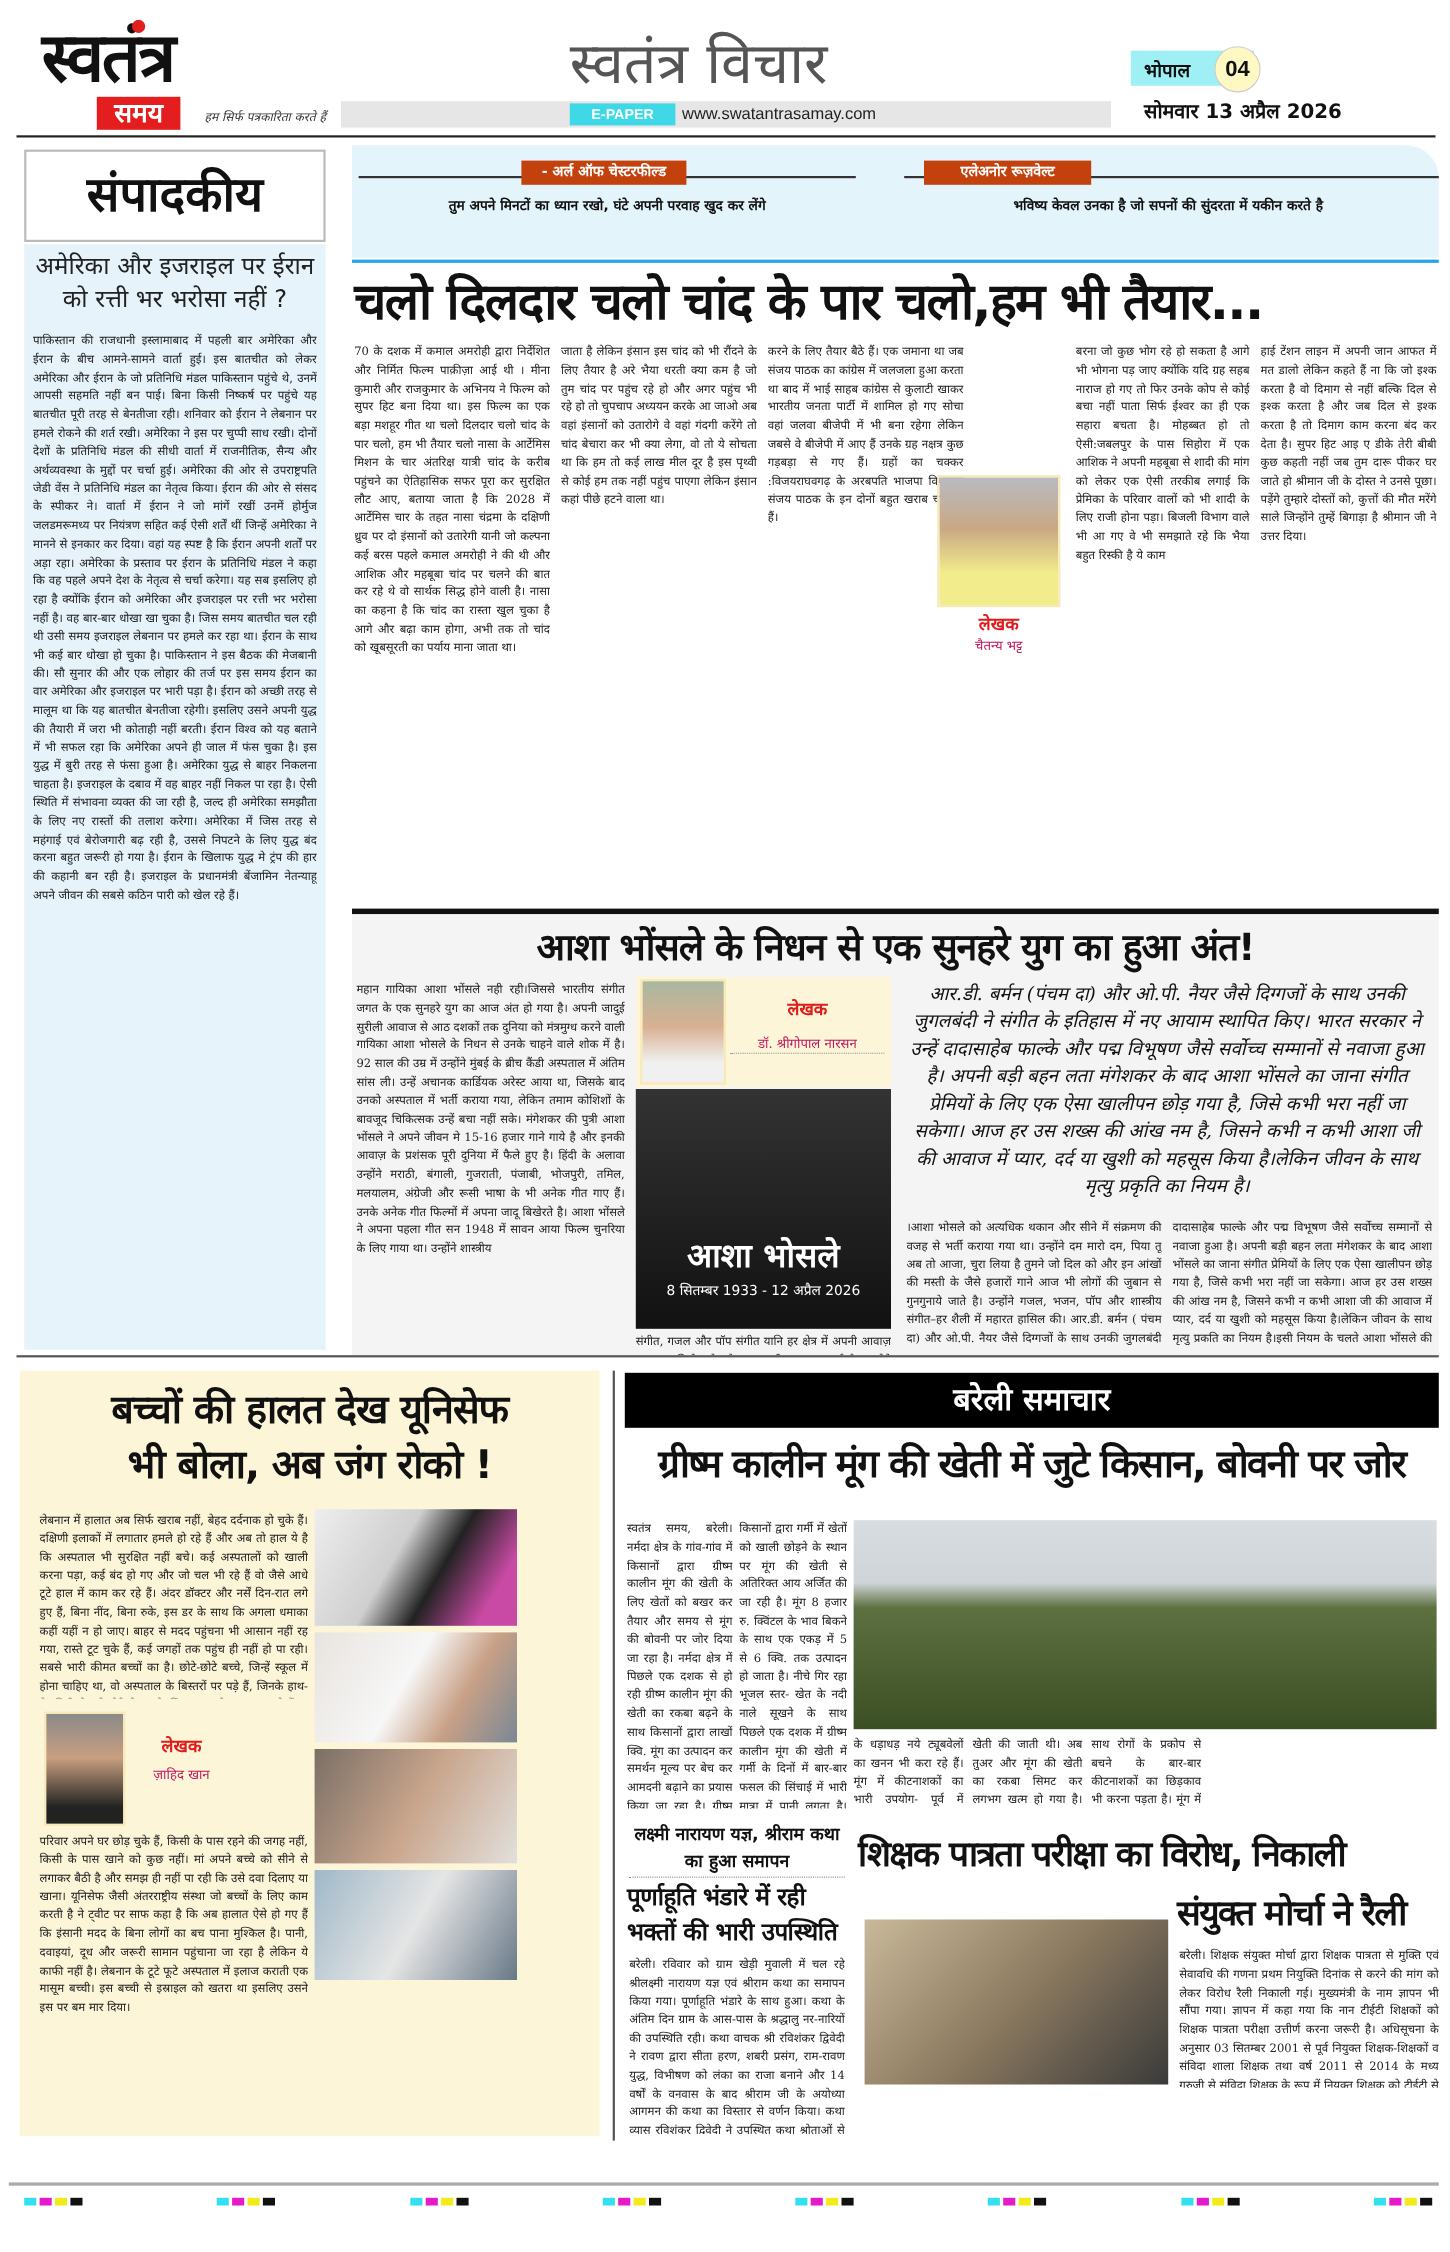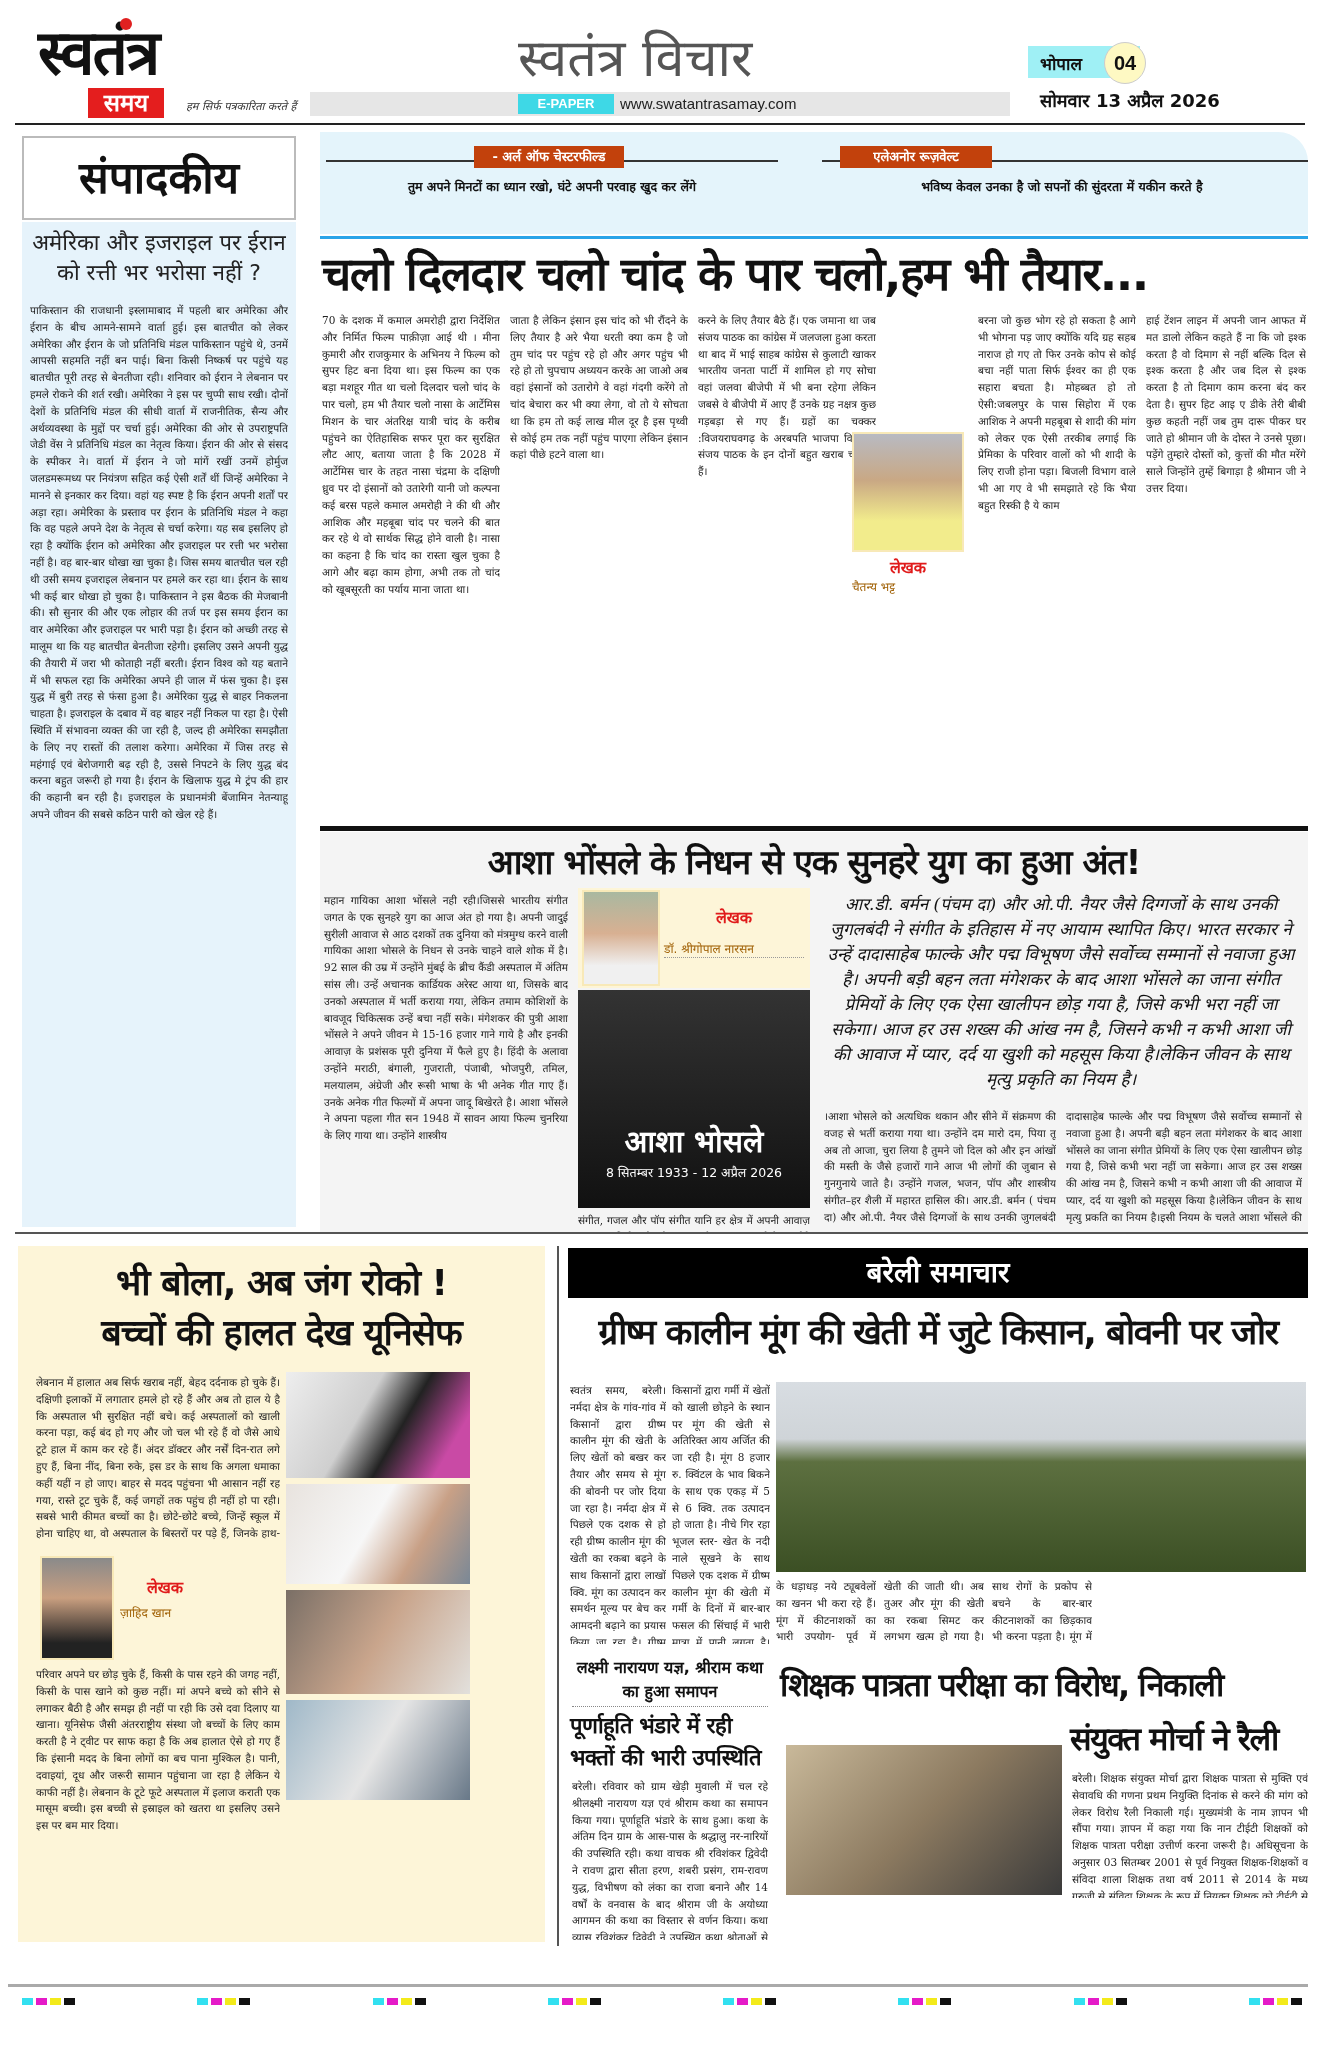--- a/index.html
+++ b/index.html
@@ -28,21 +28,21 @@
 
 .quote-band{left:320px;top:132px;width:988px;height:102px;background:#e4f4fb;border-radius:0 30px 0 0}
 .q-tag{height:22px;background:#c2410c;color:#fff;font:bold 13px/22px "DejaVu Sans",sans-serif;text-align:center}
 .q-line{height:2px;background:#333}
 .q-text{font:bold 12.5px "DejaVu Sans",sans-serif;color:#111;text-align:center}
 .blue-rule{left:320px;top:236px;width:988px;height:3px;background:#2aa4e8}
 .h-moon{left:322px;top:242px;width:990px;font:bold 46px/64px "DejaVu Sans",sans-serif;letter-spacing:-1.5px;color:#111;white-space:nowrap}
 .col{position:absolute}
 .photo{background:linear-gradient(160deg,#ddd,#aaa);border:2px solid #f8e9b8}
 .lekhak{color:#e01b1b;font:bold 16px "DejaVu Sans",sans-serif;text-align:center}
-.author{font:12px "DejaVu Sans",sans-serif;text-align:left;color:#a16207}
+.author{font:12px "DejaVu Sans",sans-serif;text-align:center;color:#be185d}
 .thick-rule{height:5px;background:#111}
 .asha-band{left:320px;top:832px;width:988px;height:400px;background:#f4f4f4}
 .asha-head{left:320px;top:836px;width:988px;text-align:center;font:bold 34px/52px "DejaVu Sans",sans-serif;letter-spacing:-1px}
 .asha-photo{left:578px;top:990px;width:232px;height:218px;background:linear-gradient(#333,#111)}
 .asha-name{left:578px;top:1120px;width:232px;text-align:center;color:#fff;font:bold 30px "DejaVu Sans",sans-serif}
 .asha-dates{left:578px;top:1164px;width:232px;text-align:center;color:#fff;font:12.5px "DejaVu Sans",sans-serif}
 .hand{font:italic 17px/25px "DejaVu Serif",serif;color:#111;text-align:center}
 .mid-rule{left:15px;top:1232px;width:1293px;height:2px;background:#555}
 .unicef-box{left:18px;top:1246px;width:527px;height:696px;background:#fdf5d8}
 .unicef-head{left:18px;top:1258px;width:527px;text-align:center;font:bold 36px/50px "DejaVu Sans",sans-serif;letter-spacing:-1px}
@@ -116,22 +116,22 @@
 <div class="abs asha-dates">8 सितम्बर 1933 - 12 अप्रैल 2026</div>
 <div class="col body-txt" style="left:578px;top:1212px;width:232px;height:20px">संगीत, गजल और पॉप संगीत यानि हर क्षेत्र में अपनी आवाज़ का जादू बिखेरा है और एक बड़ी सफलता पाई है। उन्होने आर? डी? बर्मन से दूसरा विवाह किया</div>
 <div class="abs hand" style="left:826px;top:892px;width:470px;height:210px;overflow:hidden">आर.डी. बर्मन (पंचम दा) और ओ.पी. नैयर जैसे दिग्गजों के साथ उनकी जुगलबंदी ने संगीत के इतिहास में नए आयाम स्थापित किए। भारत सरकार ने उन्हें दादासाहेब फाल्के और पद्म विभूषण जैसे सर्वोच्च सम्मानों से नवाजा हुआ है। अपनी बड़ी बहन लता मंगेशकर के बाद आशा भोंसले का जाना संगीत प्रेमियों के लिए एक ऐसा खालीपन छोड़ गया है, जिसे कभी भरा नहीं जा सकेगा। आज हर उस शख्स की आंख नम है, जिसने कभी न कभी आशा जी की आवाज में प्यार, दर्द या खुशी को महसूस किया है।लेकिन जीवन के साथ मृत्यु प्रकृति का नियम है।</div>
 <div class="col body-txt" style="left:824px;top:1108px;width:232px;height:118px">।आशा भोसले को अत्यधिक थकान और सीने में संक्रमण की वजह से भर्ती कराया गया था। उन्होंने दम मारो दम, पिया तू अब तो आजा, चुरा लिया है तुमने जो दिल को और इन आंखों की मस्ती के जैसे हजारों गाने आज भी लोगों की जुबान से गुनगुनाये जाते है। उन्होंने गजल, भजन, पॉप और शास्त्रीय संगीत–हर शैली में महारत हासिल की। आर.डी. बर्मन ( पंचम दा) और ओ.पी. नैयर जैसे दिग्गजों के साथ उनकी जुगलबंदी ने संगीत के इतिहास में नए आयाम स्थापित किए। भारत सरकार ने उन्हें</div>
 <div class="col body-txt" style="left:1066px;top:1108px;width:236px;height:118px">दादासाहेब फाल्के और पद्म विभूषण जैसे सर्वोच्च सम्मानों से नवाजा हुआ है। अपनी बड़ी बहन लता मंगेशकर के बाद आशा भोंसले का जाना संगीत प्रेमियों के लिए एक ऐसा खालीपन छोड़ गया है, जिसे कभी भरा नहीं जा सकेगा। आज हर उस शख्स की आंख नम है, जिसने कभी न कभी आशा जी की आवाज में प्यार, दर्द या खुशी को महसूस किया है।लेकिन जीवन के साथ मृत्यु प्रकति का नियम है।इसी नियम के चलते आशा भोंसले की सुरीली आवाज़ हमेशा हमेशा के लिए मौन हो गई ।उन्हें मेरा शत शत नमन।</div>
 
 <div class="abs mid-rule"></div>
 
 <div class="abs unicef-box"></div>
 <div class="abs unicef-head">
+  <div>बच्चों की हालत देख यूनिसेफ</div>
   <div>भी बोला,  अब जंग रोको !</div>
-  <div>बच्चों की हालत देख यूनिसेफ</div>
 </div>
 <div class="col body-txt" style="left:36px;top:1374px;width:244px;height:170px">लेबनान में हालात अब सिर्फ खराब नहीं, बेहद दर्दनाक हो चुके हैं। दक्षिणी इलाकों में लगातार हमले हो रहे हैं और अब तो हाल ये है कि अस्पताल भी सुरक्षित नहीं बचे। कई अस्पतालों को खाली करना पड़ा, कई बंद हो गए और जो चल भी रहे हैं वो जैसे आधे टूटे हाल में काम कर रहे हैं। अंदर डॉक्टर और नर्सें दिन-रात लगे हुए हैं, बिना नींद, बिना रुके, इस डर के साथ कि अगला धमाका कहीं यहीं न हो जाए। बाहर से मदद पहुंचना भी आसान नहीं रह गया, रास्ते टूट चुके हैं, कई जगहों तक पहुंच ही नहीं हो पा रही। सबसे भारी कीमत बच्चों का है। छोटे-छोटे बच्चे, जिन्हें स्कूल में होना चाहिए था, वो अस्पताल के बिस्तरों पर पड़े हैं, जिनके हाथ-पैर मिट्टी से सने होने थे, उनके जिस्म खून से लहूलुहान पड़े हैं या जो बेहतर हालात मे है वो शेल्टर में सहमे बैठे हैं। हजारों</div>
 <div class="abs" style="left:286px;top:1372px;width:184px;height:106px;background:linear-gradient(120deg,#eee,#cfcfcf 40%,#222 60%,#c94aa5 85%)"></div>
 <div class="abs" style="left:286px;top:1484px;width:184px;height:100px;background:linear-gradient(120deg,#e8e3de,#f7f7f7 45%,#c8a086 70%,#7a8896)"></div>
 <div class="abs" style="left:286px;top:1590px;width:184px;height:104px;background:linear-gradient(120deg,#7a6f66,#c9a58c 50%,#e2e0dc)"></div>
 <div class="abs" style="left:286px;top:1700px;width:184px;height:100px;background:linear-gradient(120deg,#9fb8c8,#e5e5e5 50%,#687888)"></div>
 <div class="abs photo" style="left:40px;top:1556px;width:74px;height:104px;background:linear-gradient(#8a8a8a,#c99f80 40%,#222 85%)"></div>
 <div class="abs lekhak" style="left:120px;top:1576px;width:90px">लेखक</div>
 <div class="abs author" style="left:120px;top:1604px;width:90px">ज़ाहिद खान</div>
 <div class="col body-txt" style="left:36px;top:1666px;width:244px;height:270px">परिवार अपने घर छोड़ चुके हैं, किसी के पास रहने की जगह नहीं, किसी के पास खाने को कुछ नहीं। मां अपने बच्चे को सीने से लगाकर बैठी है और समझ ही नहीं पा रही कि उसे दवा दिलाए या खाना। यूनिसेफ जैसी अंतरराष्ट्रीय संस्था जो बच्चों के लिए काम करती है ने ट्वीट पर साफ कहा है कि अब हालात ऐसे हो गए हैं कि इंसानी मदद के बिना लोगों का बच पाना मुश्किल है। पानी, दवाइयां, दूध और जरूरी सामान पहुंचाना जा रहा है लेकिन ये काफी नहीं है। लेबनान के टूटे फूटे अस्पताल में इलाज कराती एक मासूम बच्ची। इस बच्ची से इस्राइल को खतरा था इसलिए उसने इस पर बम मार दिया।</div>

